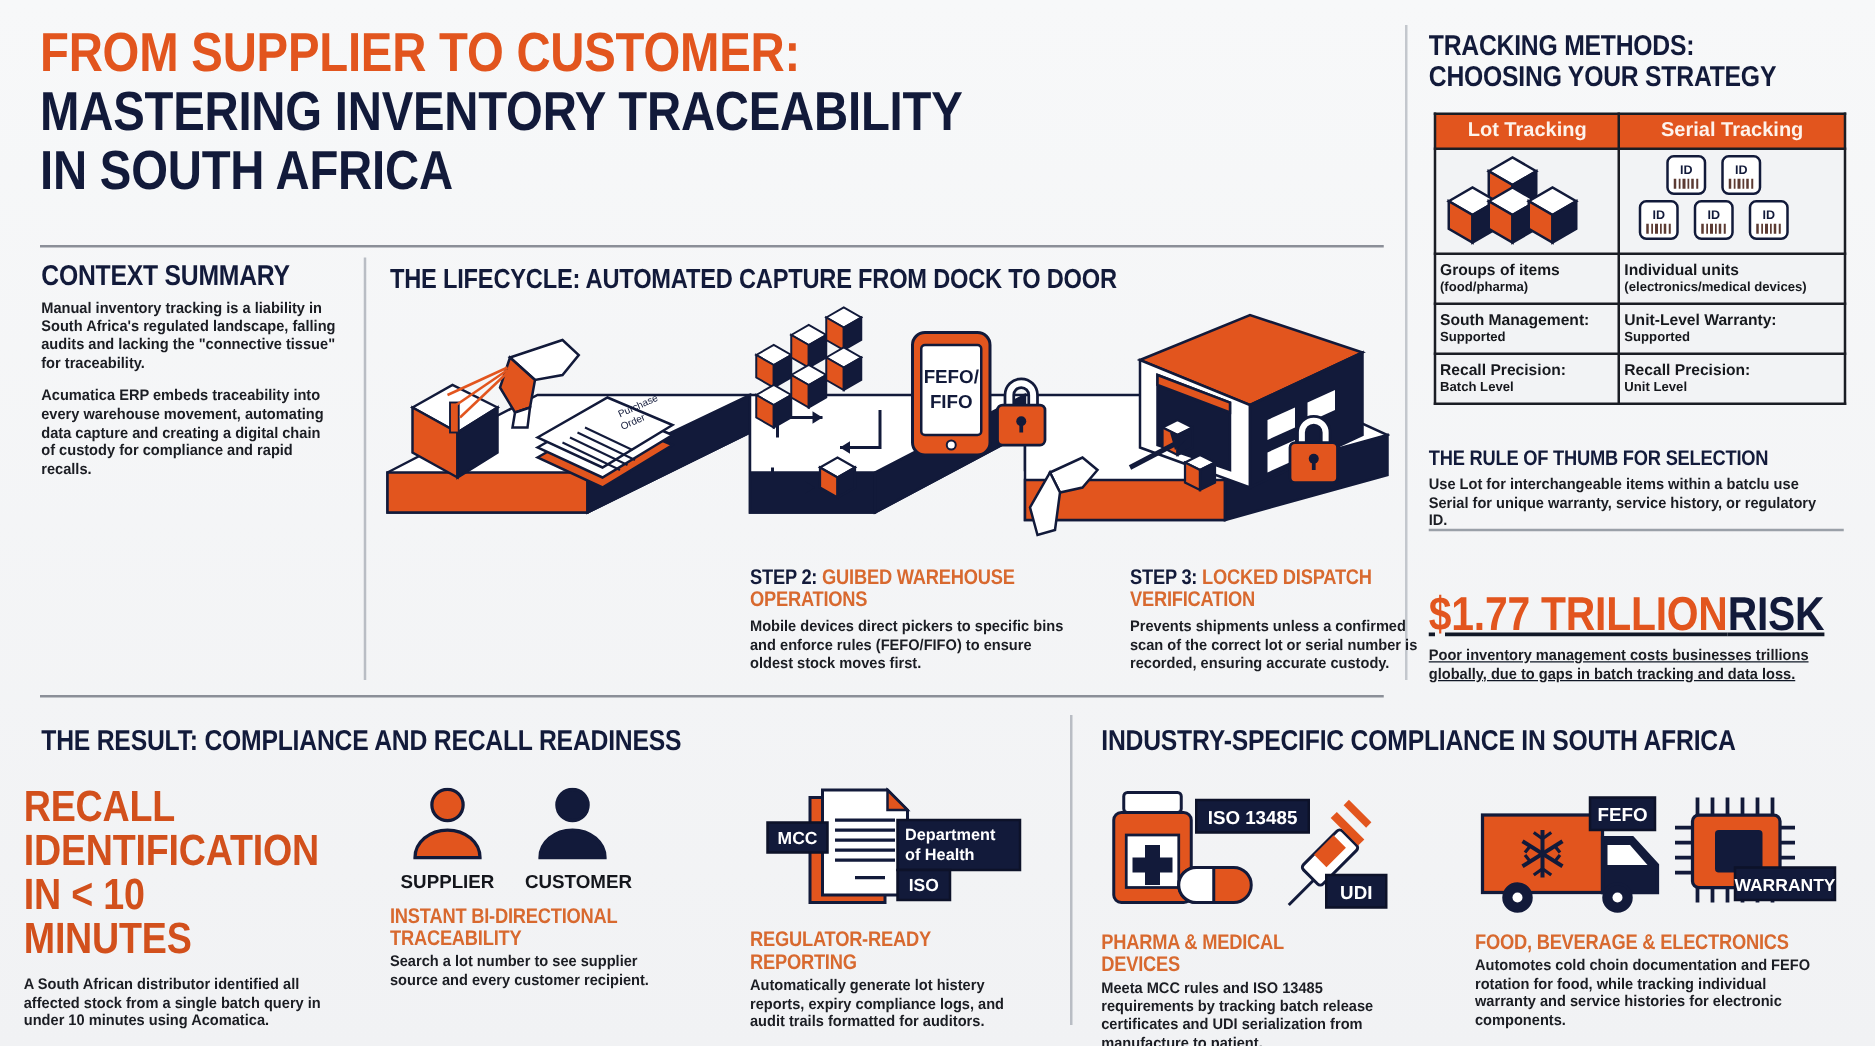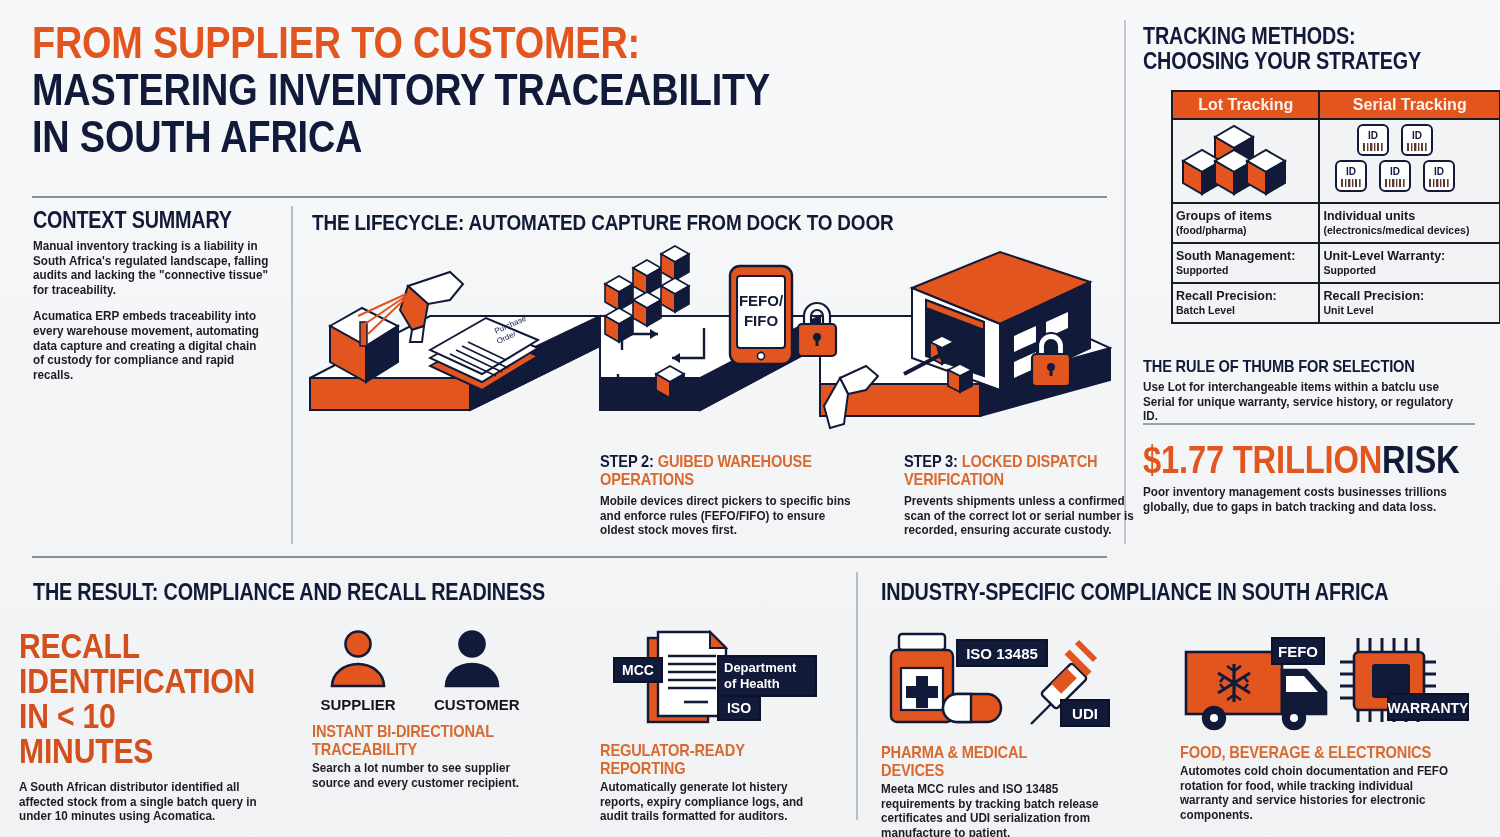--- a/index.html
+++ b/index.html
@@ -62,45 +62,45 @@
   .step .st-h{font-size:17px;line-height:18px;margin-bottom:5px;}
   .step .st-h .lbl{color:#121a3a;}
   .step .st-h .nm{color:#d8692f;}
   #step1{left:312px;width:280px;}
   #step2{left:600px;width:265px;}
   #step3{left:873px;width:248px;margin-left:31px;}
 
   
   #tm-head{position:absolute;left:1143px;top:24px;font-size:23px;line-height:25px;}
   table.tm{position:absolute;left:1147px;top:90px;width:330px;border-collapse:collapse;
-           border:2px solid #1a1d24;background:#f2f3f5;margin-left:24px;}
+           border:2px solid #1a1d24;background:#f2f3f5;}
   table.tm th{background:#e2551e;color:#fdf3ec;border:2px solid #1a1d24;
               font-size:16px;padding:4px 0;font-weight:700;
               font-family:"Liberation Sans Narrow","Liberation Sans",sans-serif;}
   table.tm td{border:2px solid #1a1d24;text-align:left;vertical-align:middle;
               font-size:12.5px;line-height:14px;font-weight:700;color:#16181d;padding:5px 3px;}
   table.tm td .sub{font-size:10.5px;display:block;font-weight:700;}
   table.tm td.pic{height:78px;padding:2px;}
 
   #rule{position:absolute;left:1143px;top:358px;width:336px;}
   #rule h3{margin:0 0 4px;font-size:17px;line-height:18px;}
   #rule p{margin:0;}
 
-  #risk{position:absolute;left:1143px;top:440px;width:340px;}
+  #risk{position:absolute;left:1143px;top:472px;width:340px;text-decoration:underline;}
   #risk .big{font-size:38px;line-height:40px;white-space:nowrap;}
   #risk p{margin:5px 0 0;}
 
   
   #res-head{position:absolute;left:33px;top:580px;font-size:23px;line-height:24px;}
   #recall{position:absolute;left:19px;top:628px;width:270px;}
   #recall .rc{font-size:35px;line-height:35px;color:#d2501c;}
   #recall p{margin:12px 0 0;width:252px;}
 
   #bidir{position:absolute;left:312px;top:630px;width:252px;}
-  #bidir .icons{display:flex;gap:38px;align-items:flex-end;padding-left:8px;}
+  #bidir .icons{display:flex;gap:24px;align-items:flex-end;padding-left:8px;}
   .person{width:76px;text-align:center;}
   .person .lbl{font-size:15px;margin-top:4px;
         font-family:"Liberation Sans Narrow","Liberation Sans",sans-serif;font-weight:700;color:#14161c;}
   #bidir .hd{margin-top:10px;font-size:17px;line-height:18px;color:#d8692f;}
   #bidir p{margin:2px 0 0;}
 
   #report{position:absolute;left:600px;top:630px;width:240px;}
   #report .hd{margin-top:8px;font-size:17px;line-height:18px;color:#d8692f;}
   #report p{margin:2px 0 0;}
 

